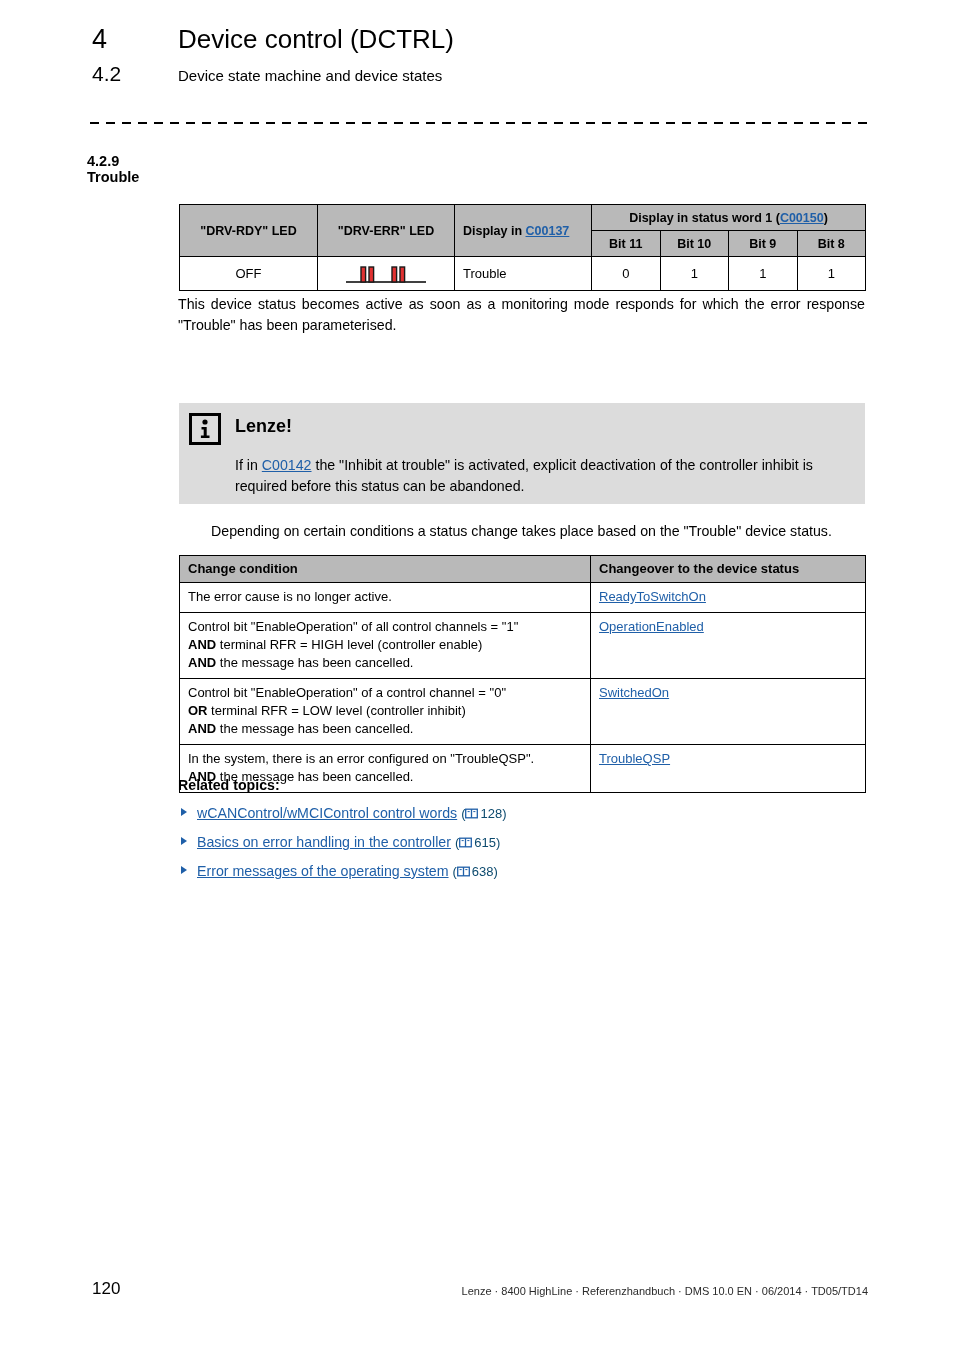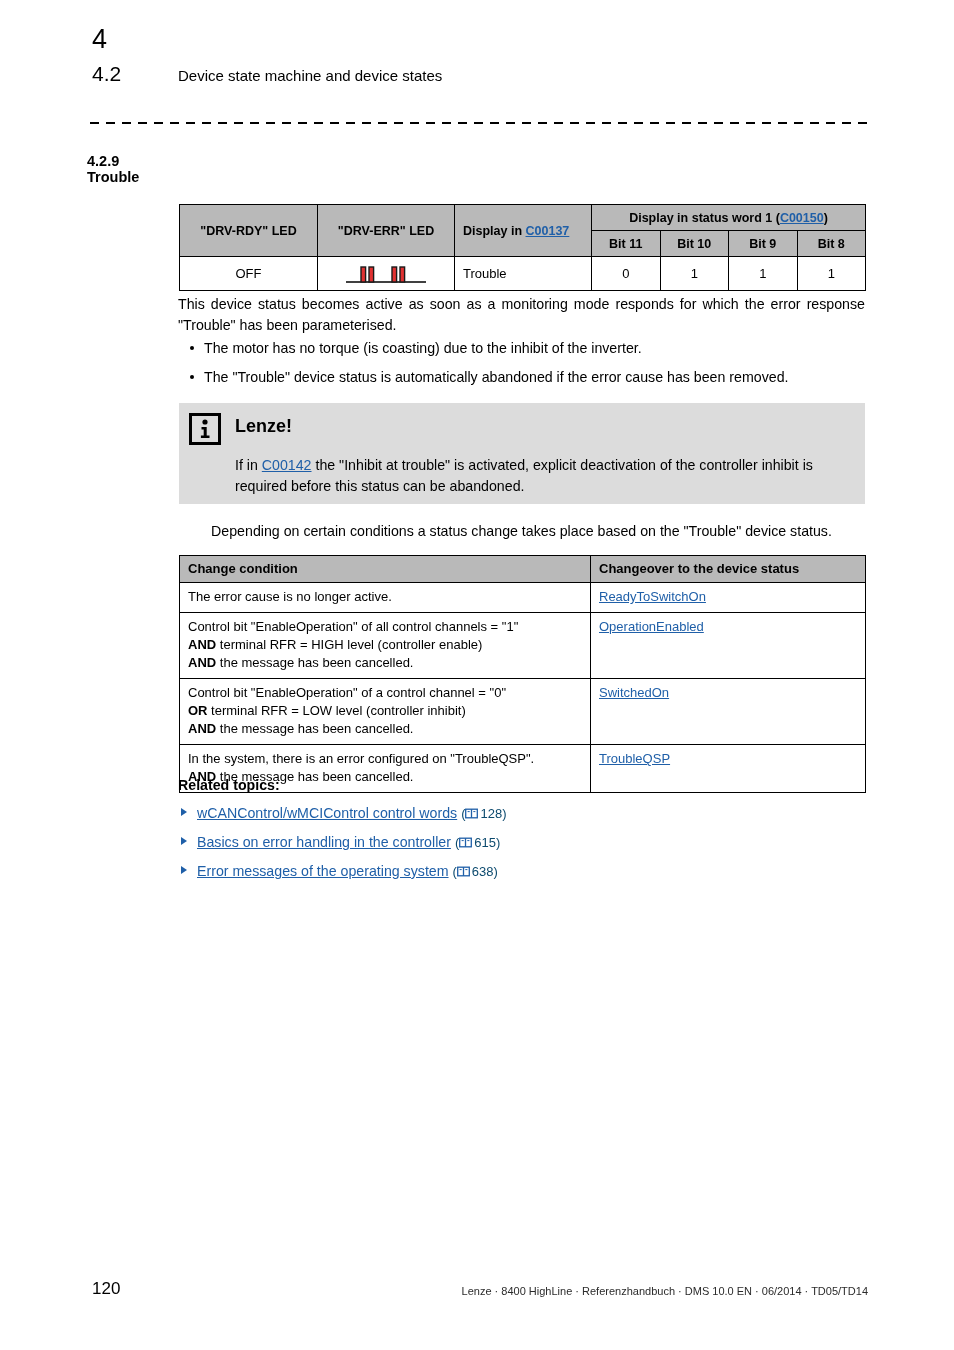--- a/index.html
+++ b/index.html
@@ -297,20 +297,21 @@
   }
 </style>
 </head>
 <body>
 
 <div class="page">
 
   <div class="hdr">
     <div class="hdr-row1">
       <span class="hdr-num">4</span>
+      <span class="hdr-title">Device control (DCTRL)</span>
     </div>
     <div class="hdr-row2">
       <span class="hdr-sub-num">4.2</span>
       <span class="hdr-sub-title">Device state machine and device states</span>
     </div>
   </div>
 
   <div class="rule"></div>
 
   <div class="sec">
@@ -362,30 +363,20 @@
         <td>0</td>
         <td>1</td>
         <td>1</td>
         <td>1</td>
       </tr>
     </tbody>
   </table>
 
   <div class="para p-intro">This device status becomes active as soon as a monitoring mode responds for which the error response "Trouble" has been parameterised.</div>
 
-  <ul class="bullets">
-    <li>
-      <span class="dot"></span>
-      <span>The motor has no torque (is coasting) due to the inhibit of the inverter.</span>
-    </li>
-    <li>
-      <span class="dot"></span>
-      <span>The "Trouble" device status is automatically abandoned if the error cause has been removed.</span>
-    </li>
-  </ul>
 
   <div class="note">
     <svg class="note-icon" viewBox="0 0 32 32">
       <rect x="1.5" y="1.5" width="29" height="29" fill="none" stroke="#000" stroke-width="3"></rect>
       <circle cx="16" cy="9" r="2.6" fill="#000"></circle>
       <path d="M12.5 14 h5.2 v8.4 h2.8 v2.6 h-8.6 v-2.6 h2.8 v-5.8 h-2.2 z" fill="#000"></path>
     </svg>
     <div class="note-title">Lenze!</div>
     <div class="note-body">
       <span>If in </span><a href="#" class="lnk">C00142</a><span> the "Inhibit at trouble" is activated, explicit deactivation of the controller inhibit is required before this status can be abandoned.</span>

